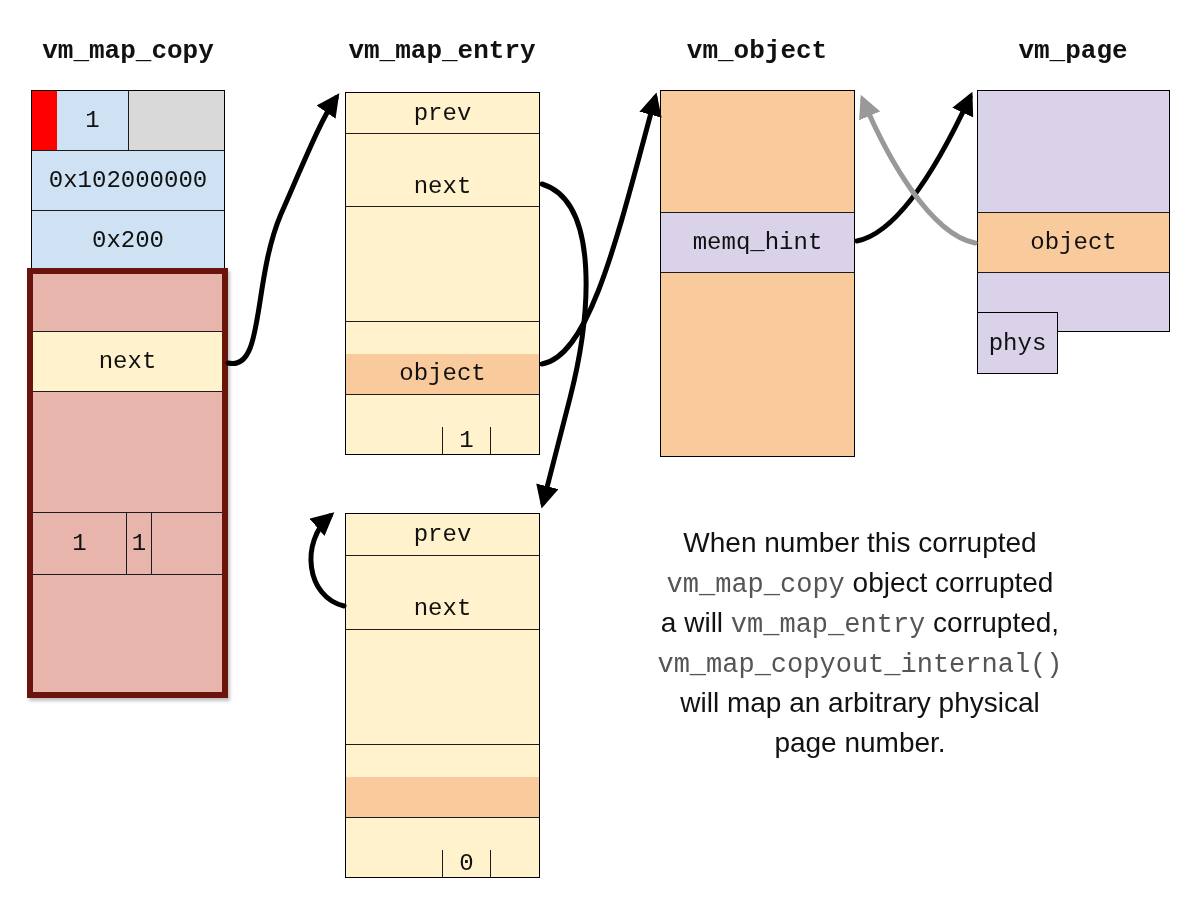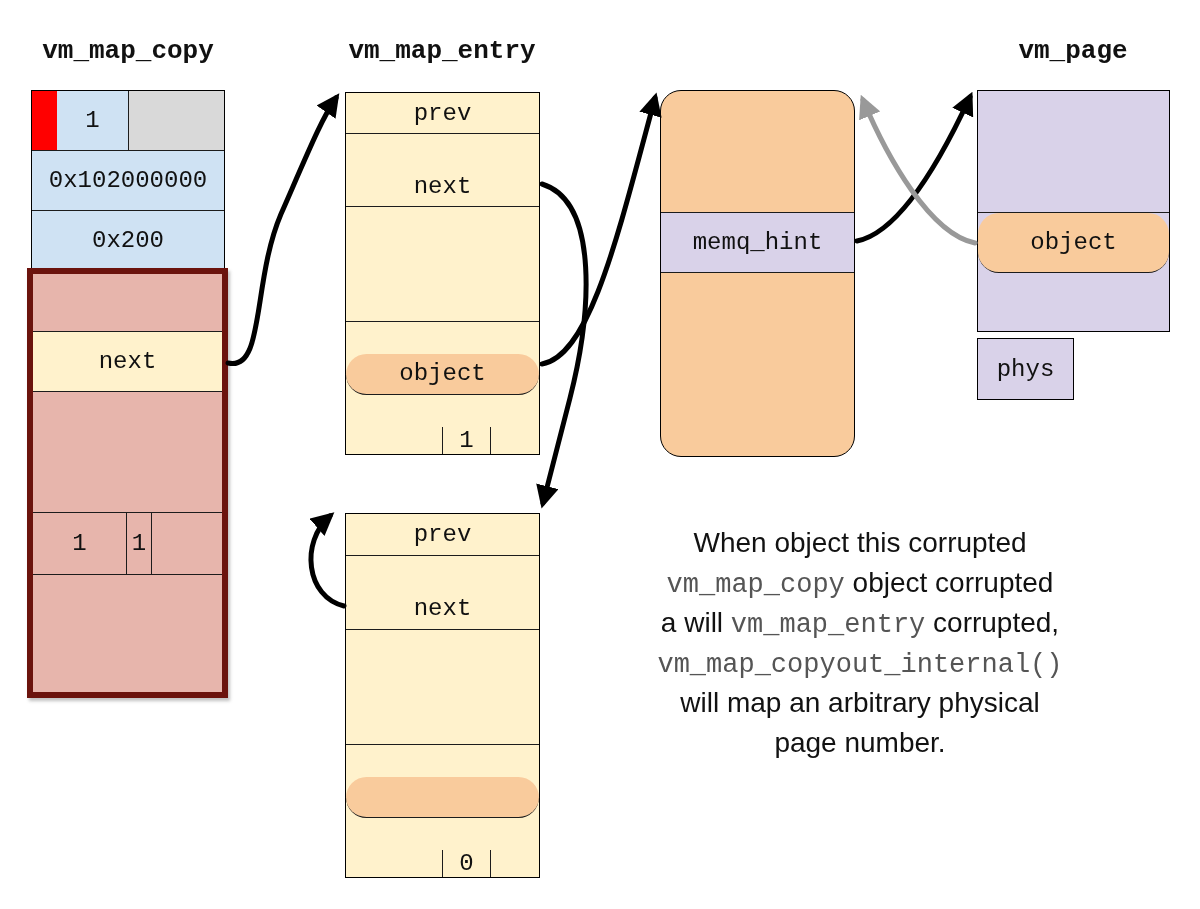--- a/index.html
+++ b/index.html
@@ -11,21 +11,21 @@
        display:flex;flex-direction:column;}
   .row{box-sizing:border-box;border-bottom:1px solid #1c1c1c;display:flex;
        align-items:center;justify-content:center;font-size:24px;}
   .row:last-child{border-bottom:none;}
   .cells{padding:0;flex-direction:row;align-items:stretch;}
   .cell{box-sizing:border-box;border-right:1px solid #1c1c1c;display:flex;
         align-items:center;justify-content:center;font-size:24px;}
   .cell:last-child{border-right:none;}
   .noline{border-right:none;}
   .bg-cream{background:var(--cream,#fff2cc);gap:32px;}
-  .bg-orange{background:var(--orange,#f9cb9c);border-radius:21px;}
+  .bg-orange{background:var(--orange,#f9cb9c);}
   .bg-purple{background:var(--purple,#d9d2e9);}
   .bg-blue{background:var(--blue,#cfe2f3);}
   .bg-gray{background:var(--gray,#d9d9d9);}
   .bg-pink{background:var(--pink,#e7b5ac);}
   .bg-red{background:var(--red,#ff0000);}
   .fake{position:absolute;left:27px;top:268px;width:201px;height:430px;
         box-sizing:border-box;border:6px solid var(--dark_red_border,#6b130d);
         background:var(--pink,#e7b5ac);display:flex;flex-direction:column;
         box-shadow:2px 3px 3px rgba(120,120,120,0.45);}
   .arrows{position:absolute;left:0;top:0;pointer-events:none;}
@@ -38,20 +38,21 @@
   .cap-line .mono{font-family:"Liberation Mono","DejaVu Sans Mono",monospace;
                   color:#555;font-size:27px;}
 </style>
 </head>
 <body>
 
 <div class="canvas">
 
   <div class="title" style="left:-22px;width:300px;">vm_map_copy</div>
   <div class="title" style="left:292px;width:300px;">vm_map_entry</div>
+  <div class="title" style="left:607px;width:300px;">vm_object</div>
   <div class="title" style="left:923px;width:300px;">vm_page</div>
 
   <div class="box" style="left:31px;top:90px;width:194px;height:181px;">
     <div class="row cells" style="height:60px;">
       <div class="cell bg-red noline" style="width:25px;"></div>
       <div class="cell bg-blue" style="width:72px;">1</div>
       <div class="cell bg-gray" style="flex:1;"></div>
     </div>
     <div class="row bg-blue" style="height:60px;">0x102000000</div>
     <div class="row bg-blue" style="flex:1;">0x200</div>
@@ -97,41 +98,41 @@
     <div class="row" style="height:122px;"></div>
     <div class="row bg-purple" style="height:60px;">memq_hint</div>
     <div class="row" style="flex:1;"></div>
   </div>
 
   <div class="box bg-purple" style="left:977px;top:90px;width:193px;height:242px;">
     <div class="row" style="height:122px;"></div>
     <div class="row bg-orange" style="height:60px;">object</div>
     <div class="row" style="flex:1;"></div>
   </div>
-  <div class="box bg-purple" style="left:977px;top:338px;width:97px;height:62px;align-items:center;justify-content:center;font-size:24px;">phys</div>
+  <div class="box bg-purple" style="left:977px;top:312px;width:81px;height:62px;align-items:center;justify-content:center;font-size:24px;">phys</div>
 
   <svg class="arrows" width="1200" height="909" viewBox="0 0 1200 909">
     <defs>
       <marker id="ah-black" viewBox="0 0 10 10" refX="7.5" refY="5" markerWidth="4.6" markerHeight="4.6" orient="auto">
         <path d="M0,0 L10,5 L0,10 z" style="fill:#000;stroke:none;"></path>
       </marker>
       <marker id="ah-gray" viewBox="0 0 10 10" refX="7.5" refY="5" markerWidth="4.6" markerHeight="4.6" orient="auto">
         <path d="M0,0 L10,5 L0,10 z" style="fill:#999;stroke:none;"></path>
       </marker>
     </defs>
     <path d="M228,363 C265,372 252,282 281,214 C309,150 322,118 336,98" marker-end="url(#ah-black)"></path>
     <path d="M542,184 C600,202 591,316 570,398 C557,449 549,480 543,503" marker-end="url(#ah-black)"></path>
     <path d="M542,364 C590,356 618,235 655,98" marker-end="url(#ah-black)"></path>
     <path d="M857,241 C902,232 944,153 970,97" marker-end="url(#ah-black)"></path>
     <path class="gray" d="M975,243 C930,234 887,157 863,100" marker-end="url(#ah-gray)"></path>
     <path d="M344,606 C306,597 300,542 330,516" marker-end="url(#ah-black)"></path>
   </svg>
 
   <div class="caption">
-    <div class="cap-line"><span class="sans">When object this corrupted</span><span class="mono"></span><span class="sans"></span></div>
+    <div class="cap-line"><span class="sans">When number this corrupted</span><span class="mono"></span><span class="sans"></span></div>
     <div class="cap-line"><span class="sans"></span><span class="mono">vm_map_copy</span><span class="sans"> object corrupted</span></div>
     <div class="cap-line"><span class="sans">a will </span><span class="mono">vm_map_entry</span><span class="sans"> corrupted,</span></div>
     <div class="cap-line"><span class="sans"></span><span class="mono">vm_map_copyout_internal()</span><span class="sans"></span></div>
     <div class="cap-line"><span class="sans">will map an arbitrary physical</span><span class="mono"></span><span class="sans"></span></div>
     <div class="cap-line"><span class="sans">page number.</span><span class="mono"></span><span class="sans"></span></div>
   </div>
 
 </div>
 
 </body></html>

